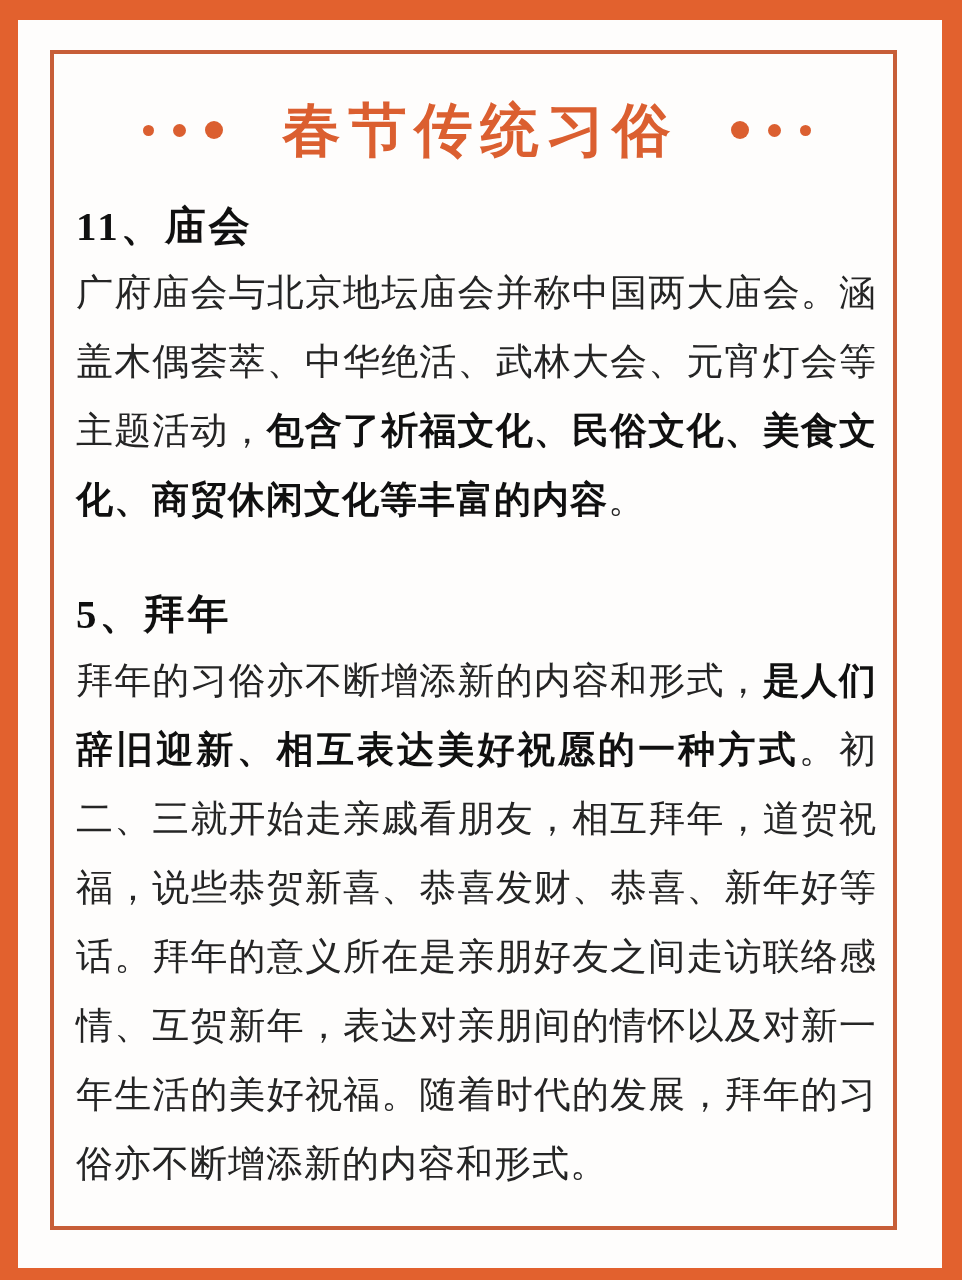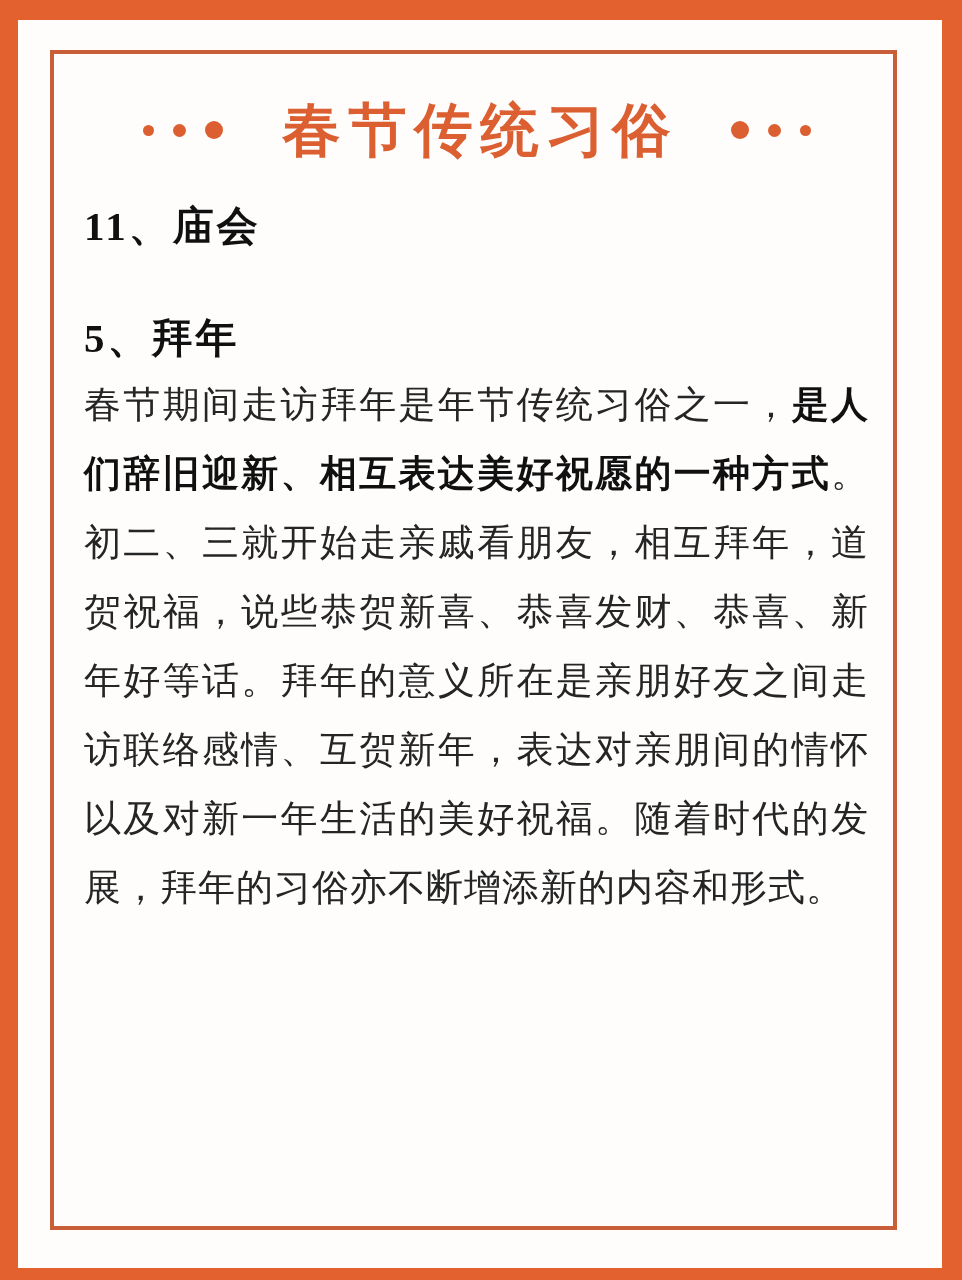--- a/index.html
+++ b/index.html
@@ -53,21 +53,21 @@
   }
   .dots { display: flex; align-items: center; gap: 19px; }
   .dot {
     background: var(--title-color);
     border-radius: 50%;
     display: inline-block;
   }
   .dot.s { width: 11px; height: 11px; }
   .dot.m { width: 13px; height: 13px; }
   .dot.l { width: 18px; height: 18px; }
-  .section { margin: 12px; }
+  .section { margin: 4px; }
   .section-heading {
     margin: 28px 0 0 0;
     font-size: 41px;
     line-height: 64px;
     font-weight: 700;
     color: var(--emph);
     letter-spacing: 3px;
     font-family: "Liberation Serif", "DejaVu Serif", serif;
   }
   .section + .section .section-heading { margin-top: 48px; }
@@ -100,21 +100,22 @@
       <h1 class="page-title">春节传统习俗</h1>
       <span class="dots">
         <span class="dot l"></span>
         <span class="dot m"></span>
         <span class="dot s"></span>
       </span>
     </div>
 
     <section class="section">
       <h2 class="section-heading">11、庙会</h2>
+      <p class="paragraph"><span class="run">广府庙会与北京地坛庙会并称中国两大庙会。涵盖木偶荟萃、中华绝活、武林大会、元宵灯会等主题活动，</span><span class="run bold">包含了祈福文化、民俗文化、美食文化、商贸休闲文化等丰富的内容</span><span class="run">。</span></p>
     </section>
 
     <section class="section">
       <h2 class="section-heading">5、拜年</h2>
-      <p class="paragraph"><span class="run">春节期间走访拜年是年节传统习俗之一，</span><span class="run bold">是人们辞旧迎新、相互表达美好祝愿的一种方式</span><span class="run">。初二、三就开始走亲戚看朋友，相互拜年，道贺祝福，说些恭贺新喜、恭喜发财、恭喜、新年好等话。拜年的意义所在是亲朋好友之间走访联络感情、互贺新年，表达对亲朋间的情怀以及对新一年生活的美好祝福。随着时代的发展，拜年的习俗亦不断增添新的内容和形式。</span></p>
+      <p class="paragraph"><span class="run">拜年的习俗亦不断增添新的内容和形式，</span><span class="run bold">是人们辞旧迎新、相互表达美好祝愿的一种方式</span><span class="run">。初二、三就开始走亲戚看朋友，相互拜年，道贺祝福，说些恭贺新喜、恭喜发财、恭喜、新年好等话。拜年的意义所在是亲朋好友之间走访联络感情、互贺新年，表达对亲朋间的情怀以及对新一年生活的美好祝福。随着时代的发展，拜年的习俗亦不断增添新的内容和形式。</span></p>
     </section>
 
   </div>
 </div>
 
 </body></html>

